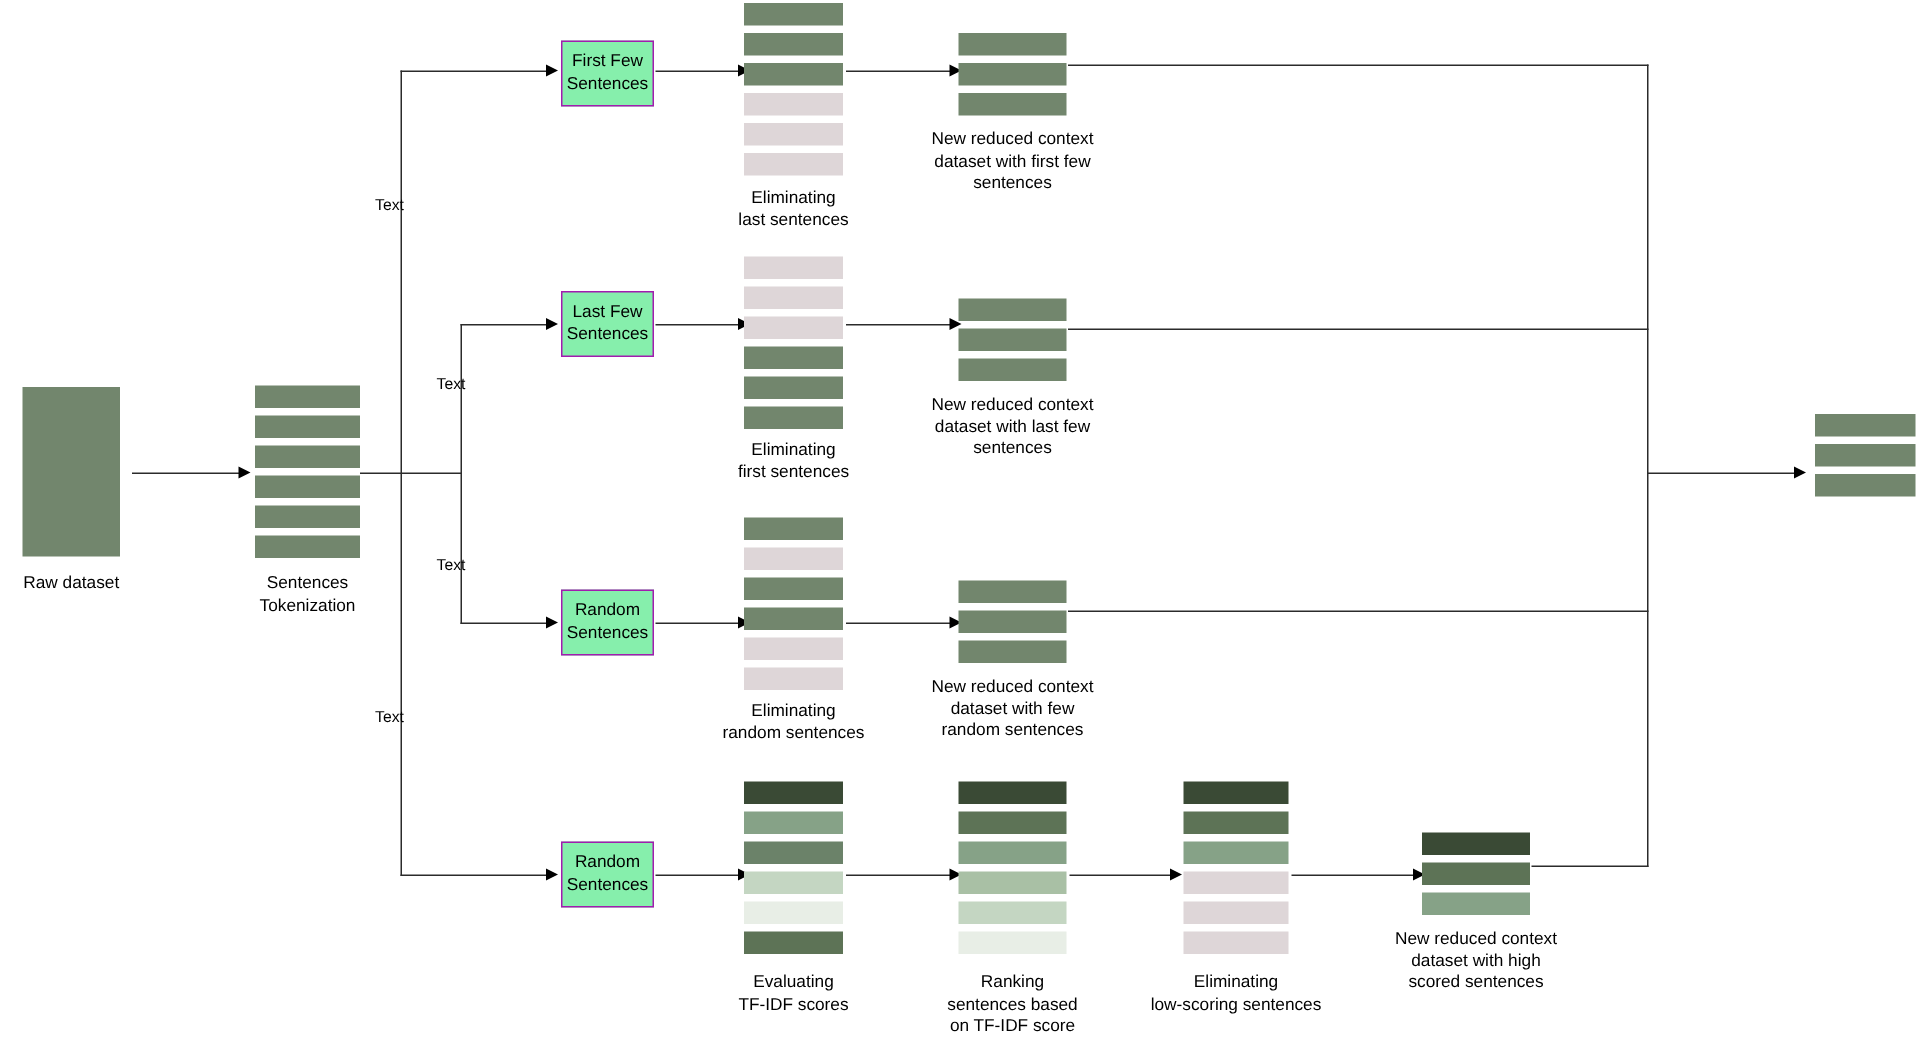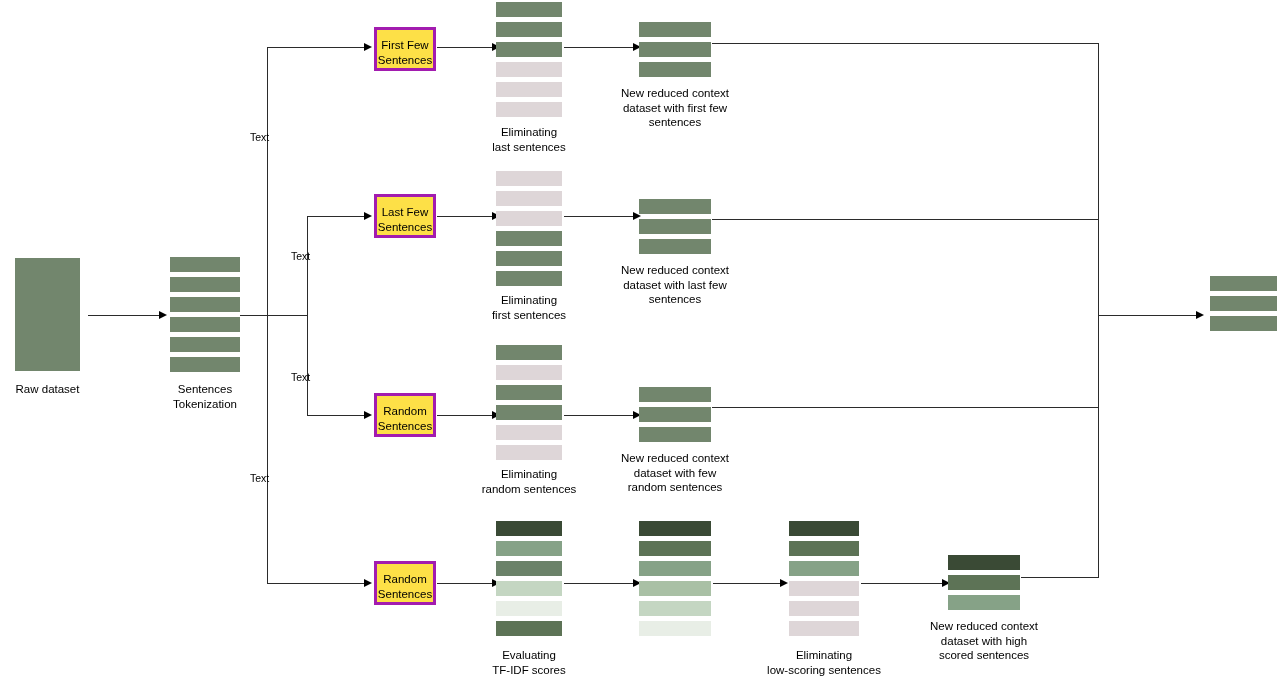--- a/index.html
+++ b/index.html
@@ -14,25 +14,25 @@
     height:693px;
     overflow:hidden;
     background:#ffffff;
   }
   .bar{position:absolute;}
   .stack{position:absolute;}
   .stack .bar{left:0;width:100%;}
   
   .procbox{
     position:absolute;
-    background:#fde047;
-    border:3px solid #a21caf;
+    background:#86efac;
+    border:1px solid #a21caf;
     box-sizing:border-box;
     display:flex;
-    align-items:flex-end;
+    align-items:center;
     justify-content:center;
     text-align:center;
     font-size:11.5px;
     line-height:15px;
     color:#000;
   }
   .procbox span{display:block;}
   
   .caption{
     position:absolute;
@@ -236,20 +236,23 @@
   <div class="arrowhead" style="left:633px;top:578.5px;"></div>
 
   <div class="stack" style="left:639px;top:521px;width:72px;height:115px;">
     <div class="bar" style="top:0px;height:15px;background:#3a4a35;"></div>
     <div class="bar" style="top:20px;height:15px;background:#5d7356;"></div>
     <div class="bar" style="top:40px;height:15px;background:#86a287;"></div>
     <div class="bar" style="top:60px;height:15px;background:#a9c0a5;"></div>
     <div class="bar" style="top:80px;height:15px;background:#c4d6c2;"></div>
     <div class="bar" style="top:100px;height:15px;background:#e8eee6;"></div>
   </div>
+  <div class="caption" style="left:615px;top:648px;width:120px;">Ranking
+sentences based
+on TF-IDF score</div>
 
   <div class="hline" style="left:713px;top:583px;width:68px;"></div>
   <div class="arrowhead" style="left:780px;top:578.5px;"></div>
 
   <div class="stack" style="left:789px;top:521px;width:70px;height:115px;">
     <div class="bar" style="top:0px;height:15px;background:#3a4a35;"></div>
     <div class="bar" style="top:20px;height:15px;background:#5d7356;"></div>
     <div class="bar" style="top:40px;height:15px;background:#86a287;"></div>
     <div class="bar" style="top:60px;height:15px;background:#ded6d8;"></div>
     <div class="bar" style="top:80px;height:15px;background:#ded6d8;"></div>

